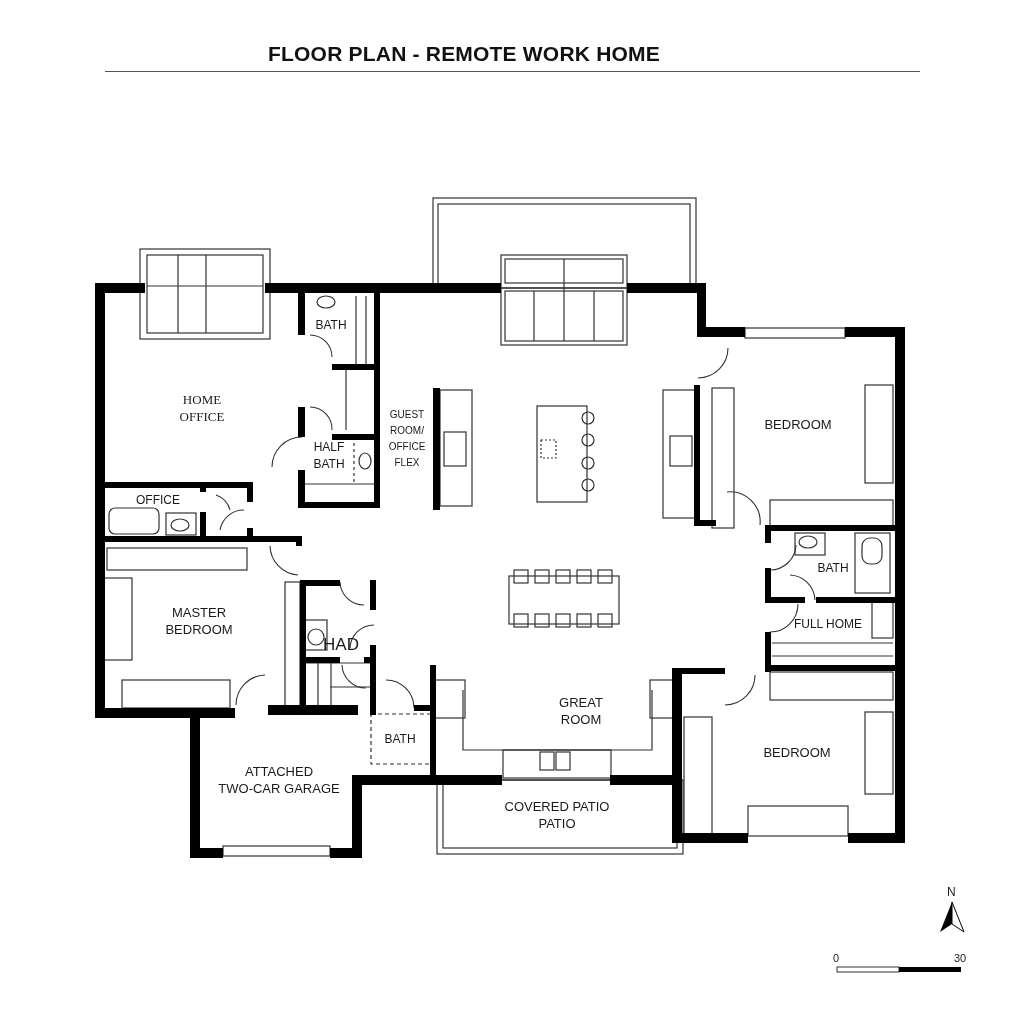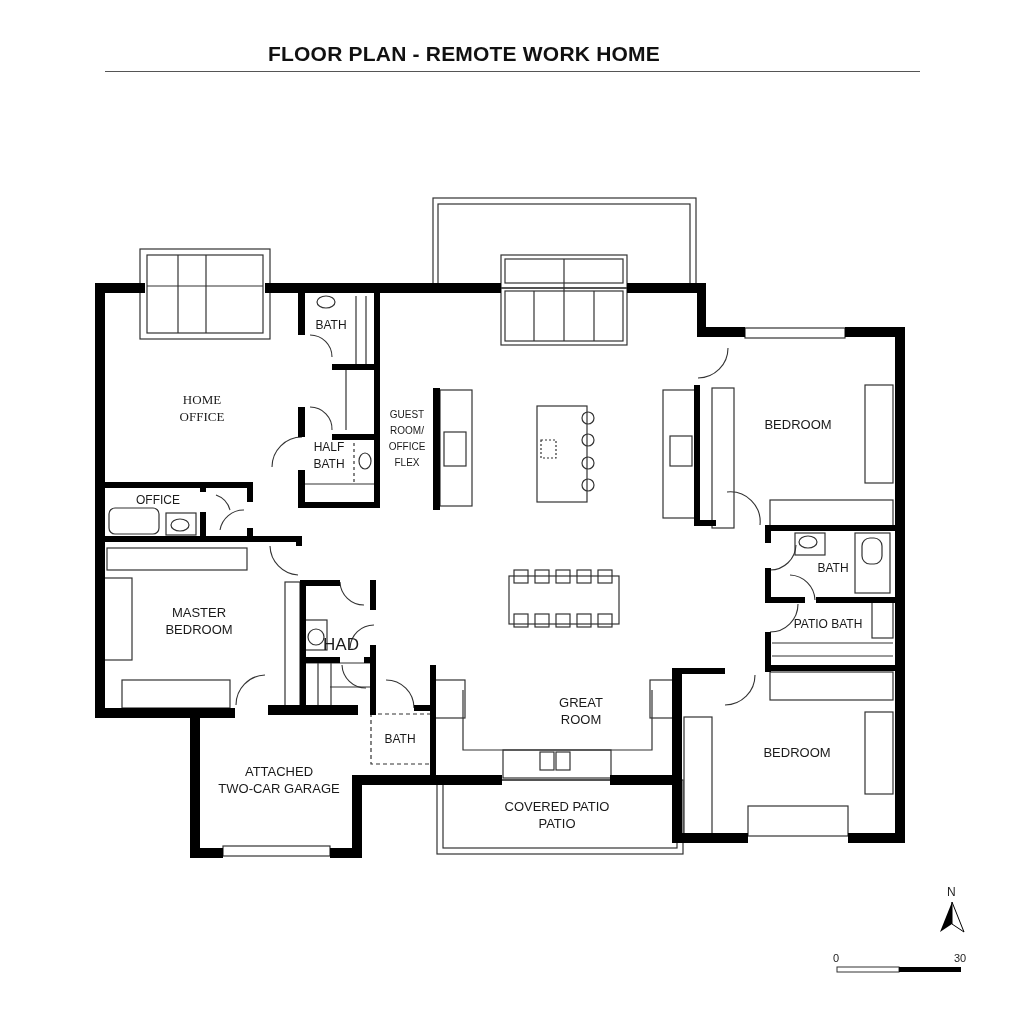--- a/index.html
+++ b/index.html
@@ -215,18 +215,18 @@
 <div class="lbl" style="left:407px; top:439px; font-size:10px; line-height:16px;">GUEST<br>ROOM/<br>OFFICE<br>FLEX</div>
 <div class="lbl" style="left:158px; top:500px; font-size:12px;">OFFICE</div>
 <div class="lbl" style="left:199px; top:621px;">MASTER<br>BEDROOM</div>
 <div class="lbl" style="left:341px; top:644px; font-size:17px;">HAD</div>
 <div class="lbl" style="left:400px; top:739px; font-size:12px;">BATH</div>
 <div class="lbl" style="left:279px; top:780px;">ATTACHED<br>TWO-CAR GARAGE</div>
 <div class="lbl" style="left:557px; top:711px;margin-left:24px;">GREAT<br>ROOM</div>
 <div class="lbl" style="left:557px; top:815px;">COVERED PATIO<br>PATIO</div>
 <div class="lbl" style="left:798px; top:424px;">BEDROOM</div>
 <div class="lbl" style="left:833px; top:568px; font-size:12px;">BATH</div>
-<div class="lbl" style="left:828px; top:624px; font-size:12px;">PATIO BATH</div>
+<div class="lbl" style="left:828px; top:624px; font-size:12px;">FULL HOME</div>
 <div class="lbl" style="left:797px; top:752px;">BEDROOM</div>
 
 <div class="north" style="left:947px; top:885px;">N</div>
 <div class="scale-num" style="left:833px; top:952px;">0</div>
 <div class="scale-num" style="left:954px; top:952px;">30</div>
 
 </body></html>

